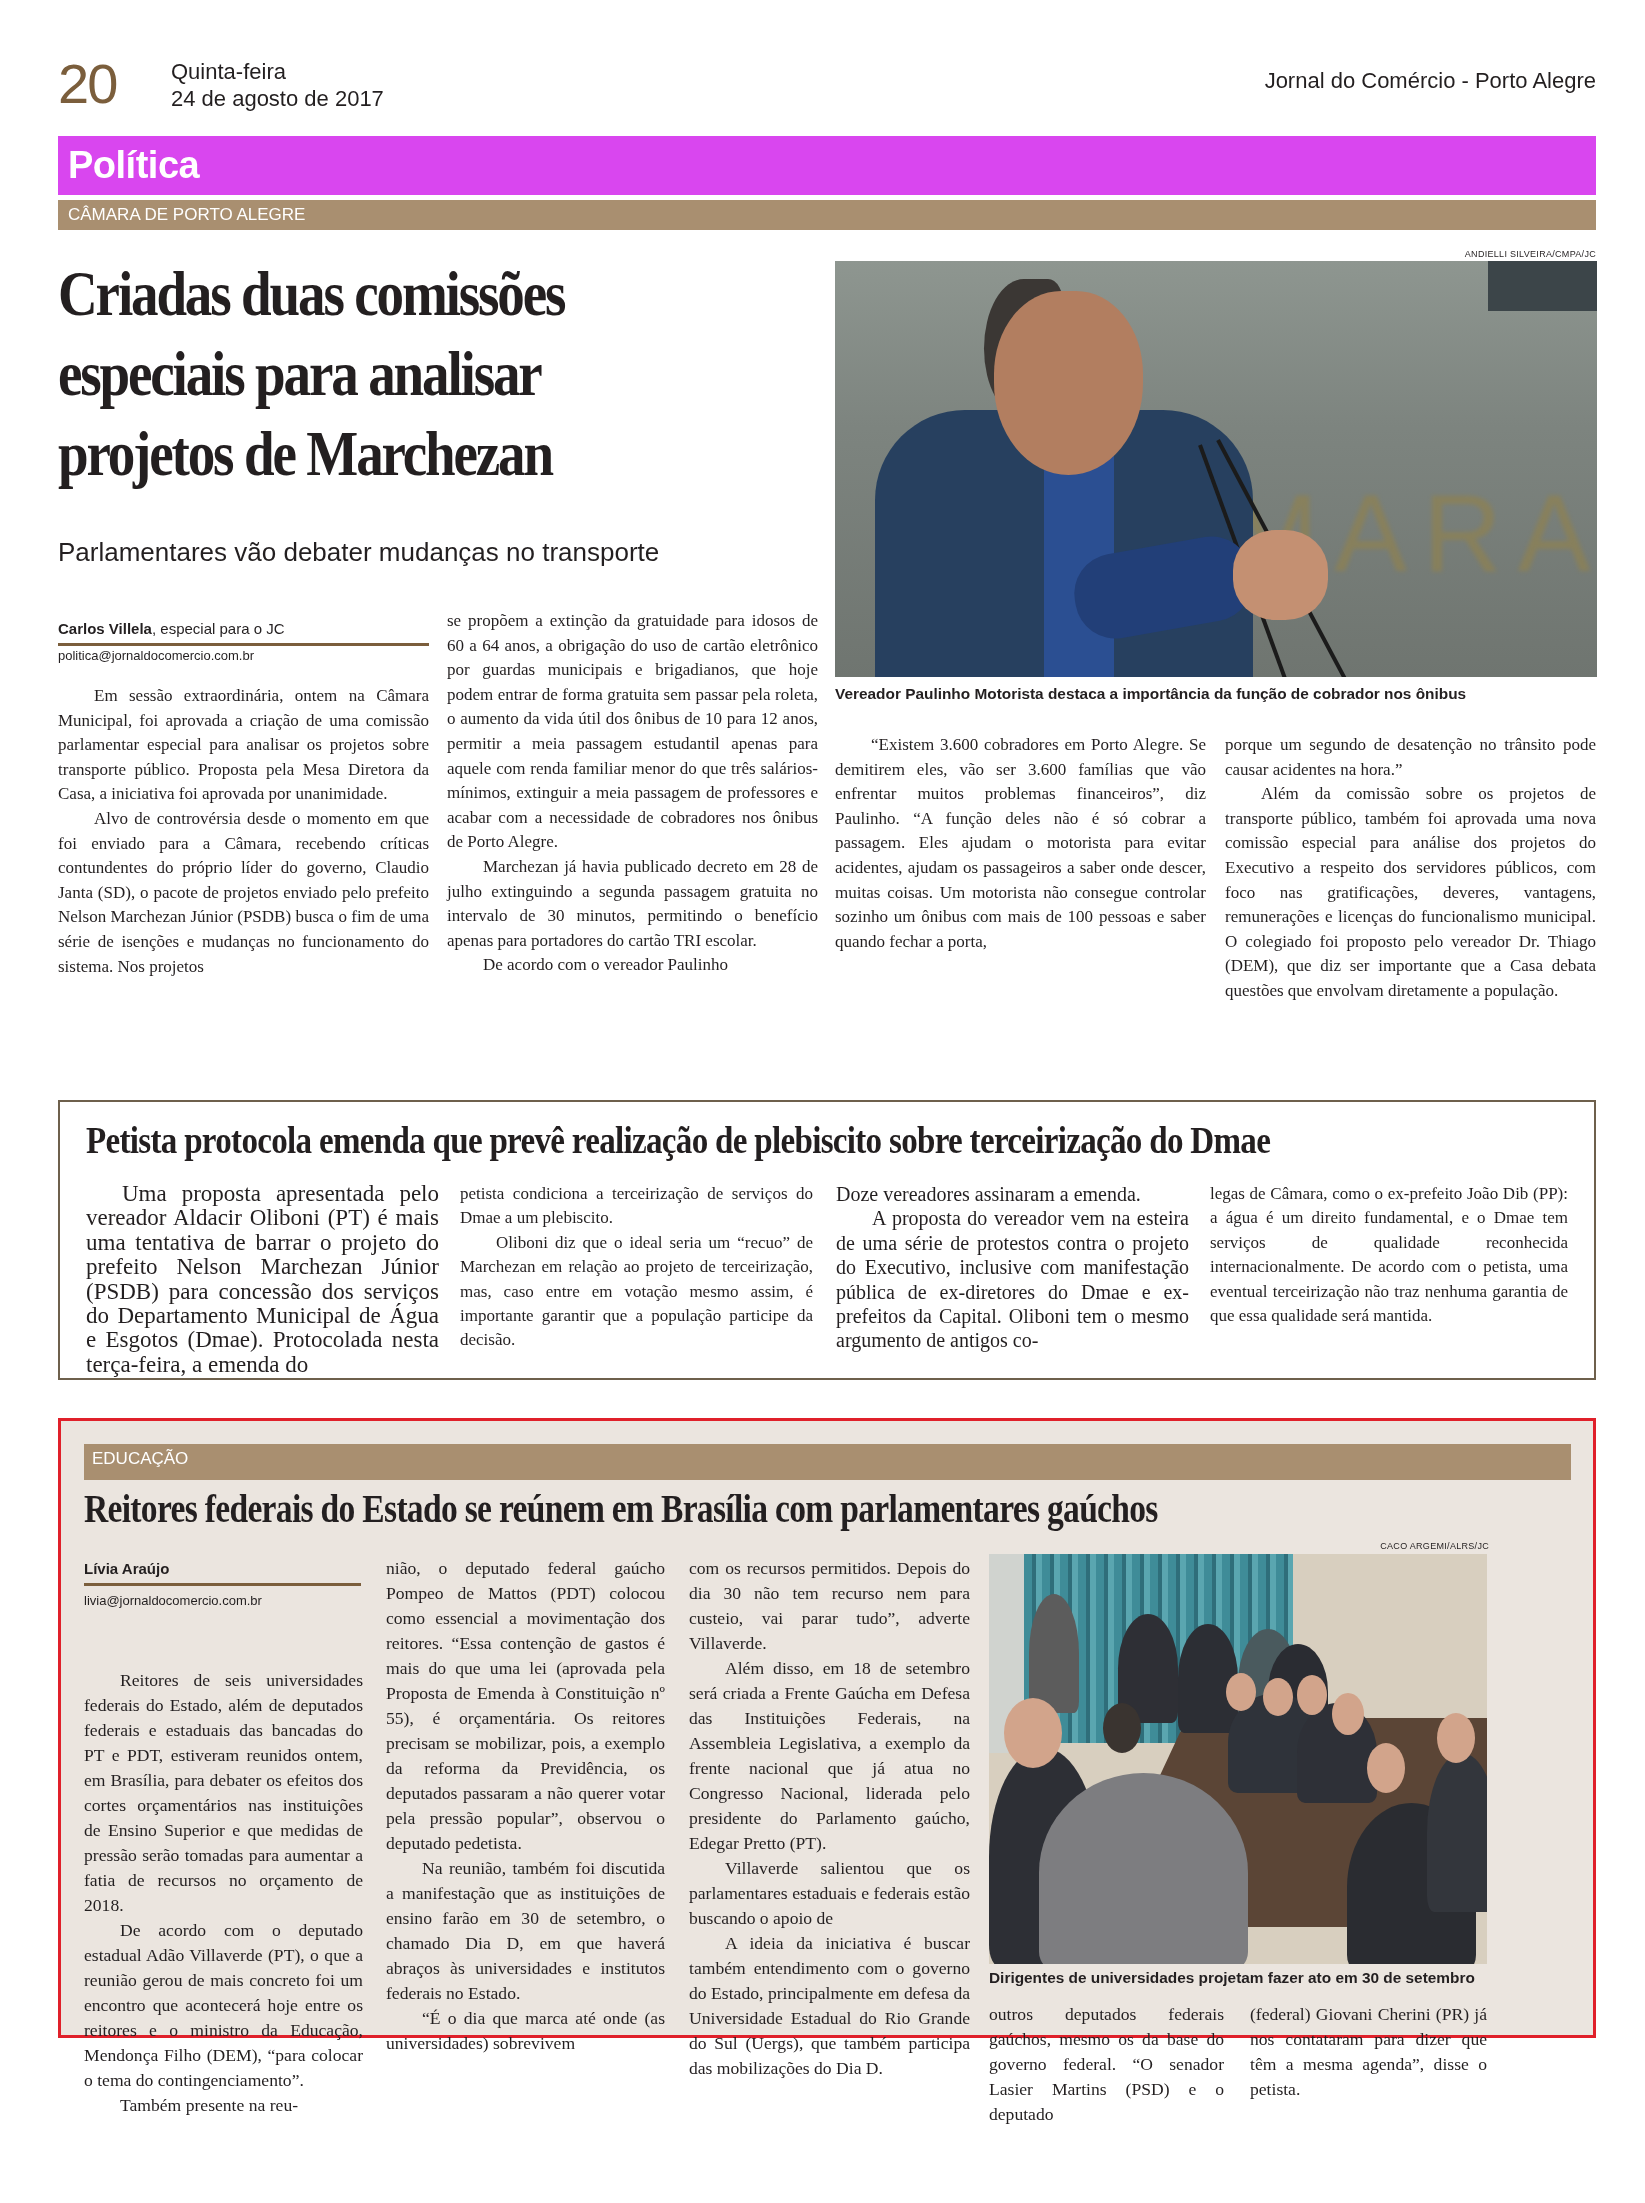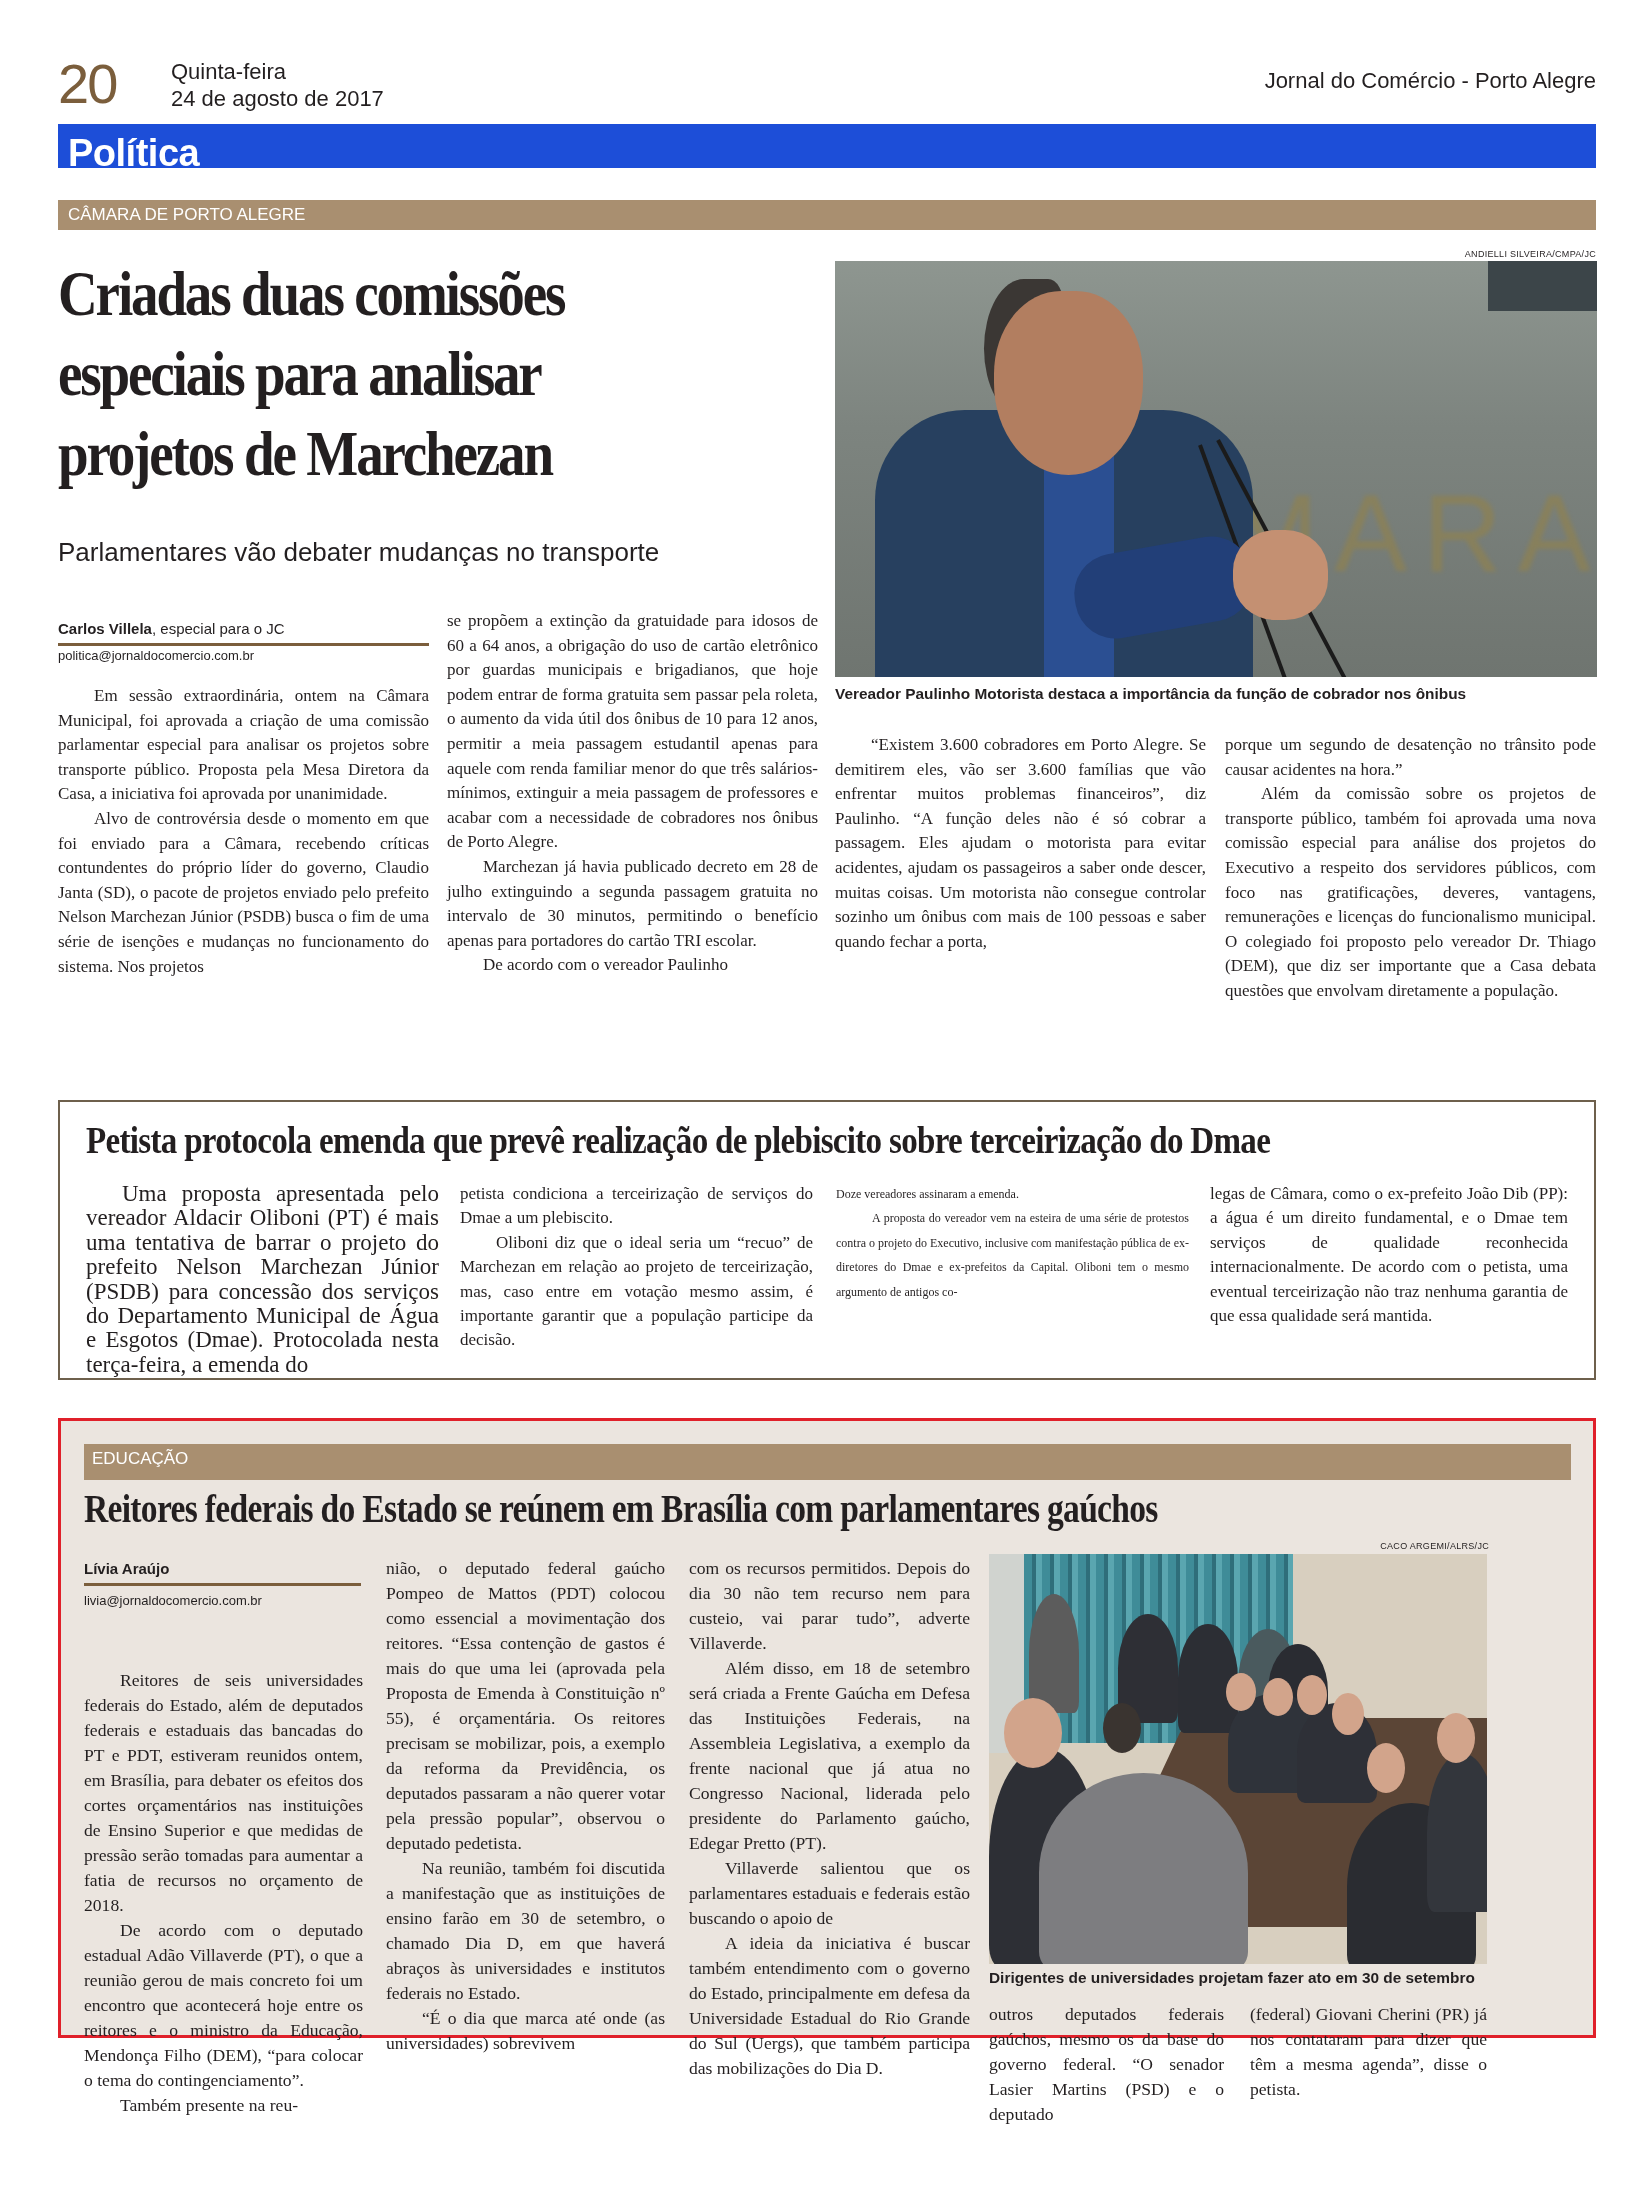--- a/index.html
+++ b/index.html
@@ -4,21 +4,21 @@
 <style>
   * { box-sizing: border-box; margin: 0; padding: 0; }
   html, body { width: 1646px; height: 2204px; background: #ffffff; }
   body { position: relative; font-family: "Liberation Serif", serif; color: #231f20; overflow: hidden; }
   .abs { position: absolute; }
 
   
   .page-num { left: 58px; top: 56px; font-family: "Liberation Sans", sans-serif; font-size: 56px; line-height: 56px; color: #7b5e3c; letter-spacing: -2px; }
   .date-block { left: 171px; top: 58px; font-family: "Liberation Sans", sans-serif; font-size: 22px; line-height: 27px; color: #231f20; }
   .paper-name { right: 50px; top: 68px; font-family: "Liberation Sans", sans-serif; font-size: 22px; color: #231f20; }
-  .section-bar { left: 58px; top: 124px; width: 1538px; height: 44px; background: #1d4ed8; }
+  .section-bar { left: 58px; top: 136px; width: 1538px; height: 59px; background: #d946ef; }
   .section-bar span { position: absolute; left: 10px; top: 8px; font-family: "Liberation Sans", sans-serif; font-weight: bold; font-size: 38px; color: #fff; letter-spacing: -0.5px; }
   .kicker { left: 58px; top: 200px; width: 1538px; height: 30px; background: #a98f70; }
   .kicker span { position: absolute; left: 10px; top: 5px; font-family: "Liberation Sans", sans-serif; font-size: 17px; color: #fff; }
 
   
   .headline { left: 58px; top: 254px; width: 776px; font-family: "Liberation Serif", serif; font-weight: bold; font-size: 64px; line-height: 80px; letter-spacing: -2.5px; color: #231f20; transform: scaleX(0.86); transform-origin: left top; white-space: nowrap; }
   .subhead { left: 58px; top: 537px; font-family: "Liberation Sans", sans-serif; font-size: 26px; color: #231f20; }
   .byline { left: 58px; top: 614px; width: 371px; font-family: "Liberation Sans", sans-serif; font-size: 15px; border-bottom: 3px solid #7b5e3c; padding-bottom: 6px; margin-top: 6px; }
   .byline b { font-weight: bold; }
   .email { left: 58px; top: 648px; font-family: "Liberation Sans", sans-serif; font-size: 13px; color: #231f20; }
@@ -124,21 +124,21 @@
 
 <div class="abs box2"></div>
 <div class="abs box2-headline">Petista protocola emenda que prevê realização de plebiscito sobre terceirização do Dmae</div>
 <div class="col" style="left:86px; top:1182px; width:353px; font-size:23px; line-height:24.4px;">
     <p>Uma proposta apresentada pelo vereador Aldacir Oliboni (PT) é mais uma tentativa de barrar o projeto do prefeito Nelson Marchezan Júnior (PSDB) para concessão dos serviços do Departamento Municipal de Água e Esgotos (Dmae). Protocolada nesta terça-feira, a emenda do</p>
   </div>
 <div class="col" style="left:460px; top:1182px; width:353px; font-size:17px; line-height:24.4px;">
     <p class="noindent">petista condiciona a terceirização de serviços do Dmae a um plebiscito.</p>
     <p>Oliboni diz que o ideal seria um “recuo” de Marchezan em relação ao projeto de terceirização, mas, caso entre em votação mesmo assim, é importante garantir que a população participe da decisão.</p>
   </div>
-<div class="col" style="left:836px; top:1182px; width:353px; font-size:12px; line-height:24.4px;">
+<div class="col" style="left:836px; top:1182px; width:353px; font-size:20px; line-height:24.4px;">
     <p class="noindent">Doze vereadores assinaram a emenda.</p>
     <p>A proposta do vereador vem na esteira de uma série de protestos contra o projeto do Executivo, inclusive com manifestação pública de ex-diretores do Dmae e ex-prefeitos da Capital. Oliboni tem o mesmo argumento de antigos co-</p>
   </div>
 <div class="col" style="left:1210px; top:1182px; width:358px; font-size:17px; line-height:24.4px;">
     <p class="noindent">legas de Câmara, como o ex-prefeito João Dib (PP): a água é um direito fundamental, e o Dmae tem serviços de qualidade reconhecida internacionalmente. De acordo com o petista, uma eventual terceirização não traz nenhuma garantia de que essa qualidade será mantida.</p>
   </div>
 
 <div class="abs edu-box"></div>
 <div class="abs edu-kicker">
   <span>EDUCAÇÃO</span>

